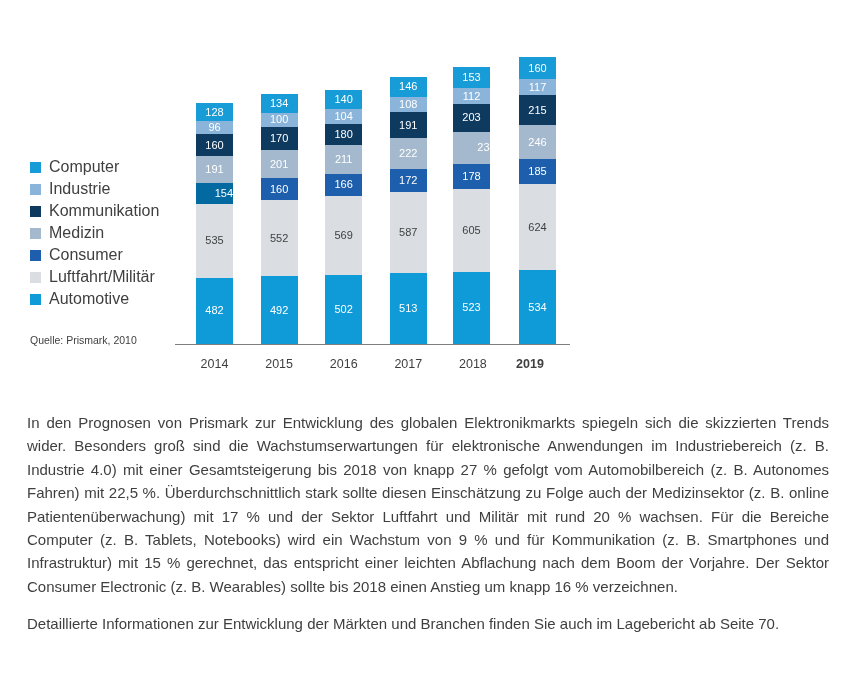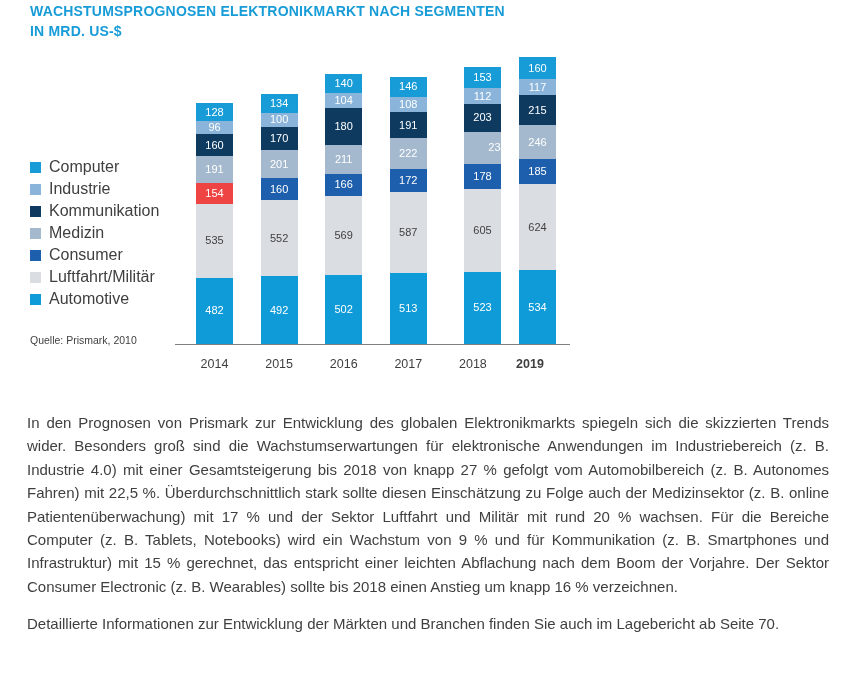--- a/index.html
+++ b/index.html
@@ -96,24 +96,20 @@
     text-align: justify;
   }
   .textblock p { margin: 0; }
   .textblock p + p { margin-top: 14px; }
 </style>
 </head>
 <body>
 
 <div class="page">
 
-  <h1 class="chart-title">
-    <span>WACHSTUMSPROGNOSEN ELEKTRONIKMARKT NACH SEGMENTEN</span><br>
-    <span>IN MRD. US-$</span>
-  </h1>
 
   <div class="legend" id="legend">
       <div class="legend-item">
         <span class="swatch" style="background: rgb(24, 156, 216);"></span>
         <span>Computer</span>
       </div>
       <div class="legend-item">
         <span class="swatch" style="background: rgb(138, 180, 217);"></span>
         <span>Industrie</span>
       </div>
@@ -148,21 +144,21 @@
         </div>
         <div class="seg" style="height: 13.2288px; background: rgb(138, 180, 217);">
           <span>96</span>
         </div>
         <div class="seg" style="height: 22.048px; background: rgb(14, 58, 95);">
           <span>160</span>
         </div>
         <div class="seg" style="height: 26.3198px; background: rgb(164, 185, 205);">
           <span>191</span>
         </div>
-        <div class="seg" style="height: 21.2212px; background: #ef4444;">
+        <div class="seg" style="height: 21.2212px; background: #0369a1; justify-content: flex-end;">
           <span>154</span>
         </div>
         <div class="seg" style="height: 73.723px; background: rgb(218, 222, 227);">
           <span style="color: rgb(63, 63, 63);">535</span>
         </div>
         <div class="seg" style="height: 66.4196px; background: rgb(15, 155, 216);">
           <span>482</span>
         </div>
       </div>
       <div class="year" style="left: 9.5px;">2014</div>
@@ -190,21 +186,21 @@
         </div>
       </div>
       <div class="year" style="left: 74.1px;">2015</div>
       <div class="bar" style="left: 150.2px; width: 37px;">
         <div class="seg" style="height: 19.292px; background: rgb(24, 156, 216);">
           <span>140</span>
         </div>
         <div class="seg" style="height: 14.3312px; background: rgb(138, 180, 217);">
           <span>104</span>
         </div>
-        <div class="seg" style="height: 37px; background: rgb(14, 58, 95);">
+        <div class="seg" style="height: 21px; background: rgb(14, 58, 95);">
           <span>180</span>
         </div>
         <div class="seg" style="height: 29.0758px; background: rgb(164, 185, 205);">
           <span>211</span>
         </div>
         <div class="seg" style="height: 22.8748px; background: rgb(29, 95, 172);">
           <span>166</span>
         </div>
         <div class="seg" style="height: 78.4082px; background: rgb(218, 222, 227);">
           <span style="color: rgb(63, 63, 63);">569</span>
@@ -231,21 +227,21 @@
           <span>172</span>
         </div>
         <div class="seg" style="height: 80.8886px; background: rgb(218, 222, 227);">
           <span style="color: rgb(63, 63, 63);">587</span>
         </div>
         <div class="seg" style="height: 70.6914px; background: rgb(15, 155, 216);">
           <span>513</span>
         </div>
       </div>
       <div class="year" style="left: 203.3px;">2017</div>
-      <div class="bar" style="left: 289px; width: 37px;">
+      <div class="bar" style="left: 278px; width: 37px;">
         <div class="seg" style="height: 21.0834px; background: rgb(24, 156, 216);">
           <span>153</span>
         </div>
         <div class="seg" style="height: 15.4336px; background: rgb(138, 180, 217);">
           <span>112</span>
         </div>
         <div class="seg" style="height: 27.9734px; background: rgb(14, 58, 95);">
           <span>203</span>
         </div>
         <div class="seg" style="height: 32.2452px; background: rgb(164, 185, 205); padding-left: 30px;">

